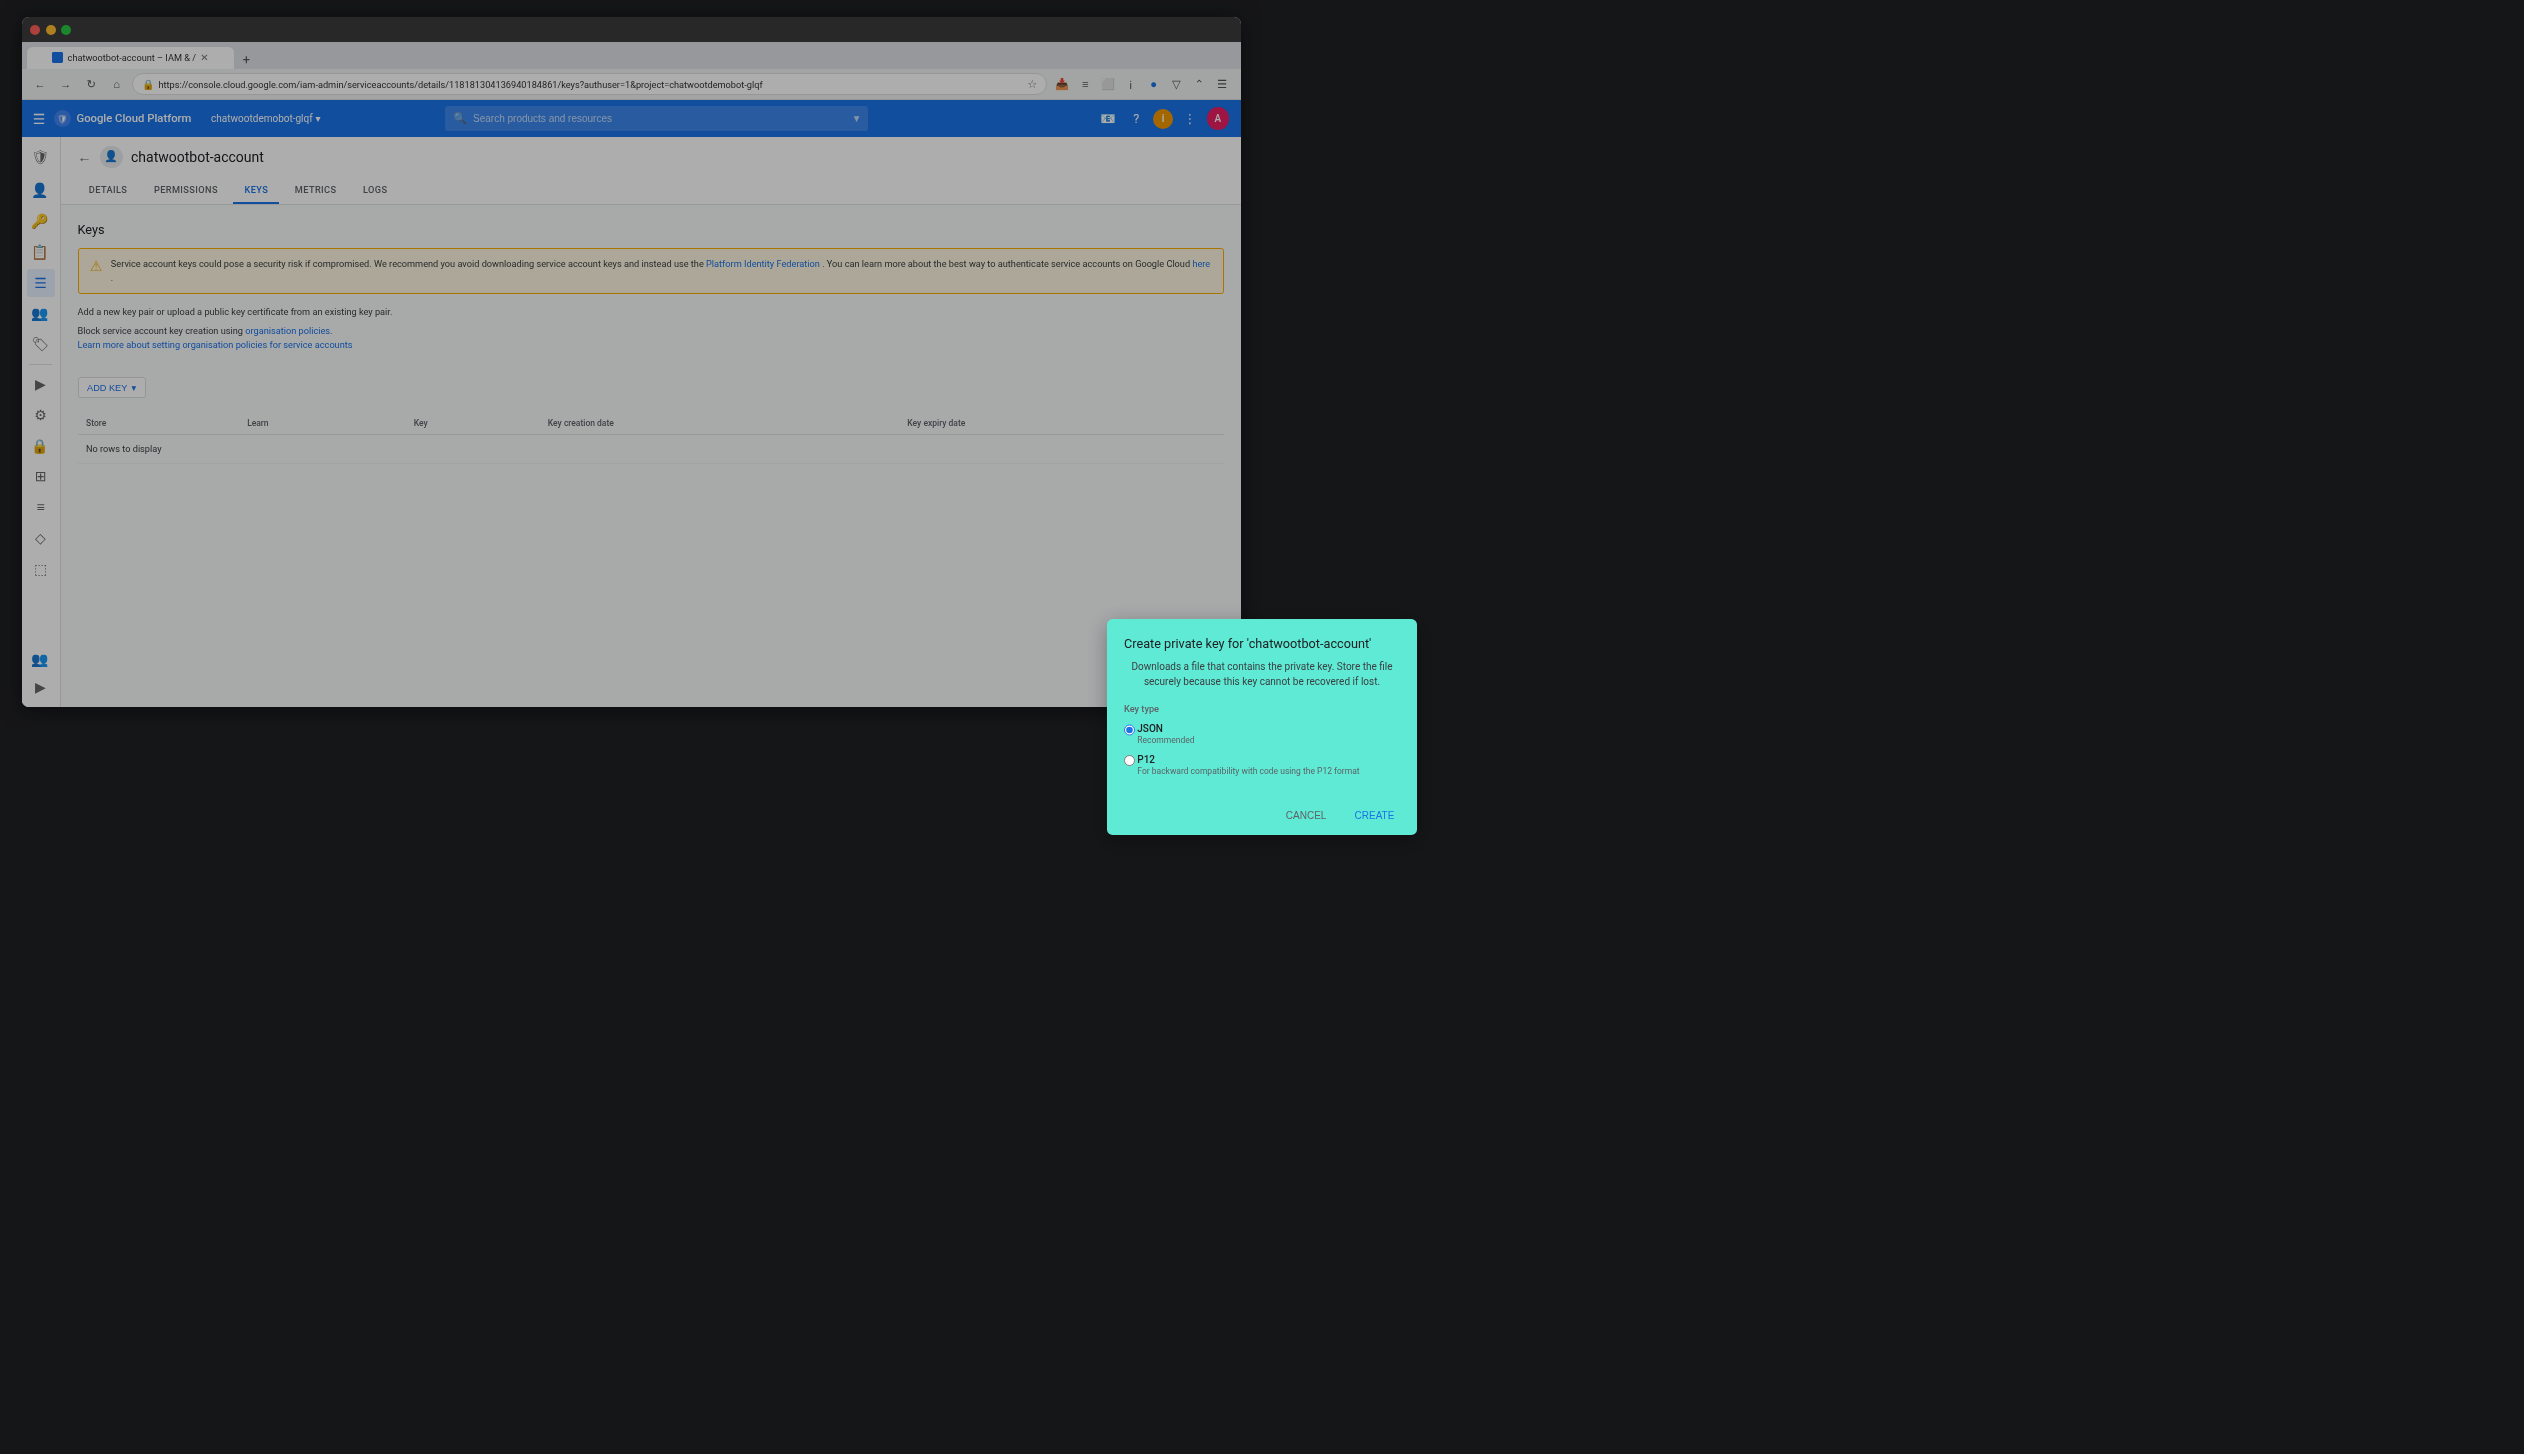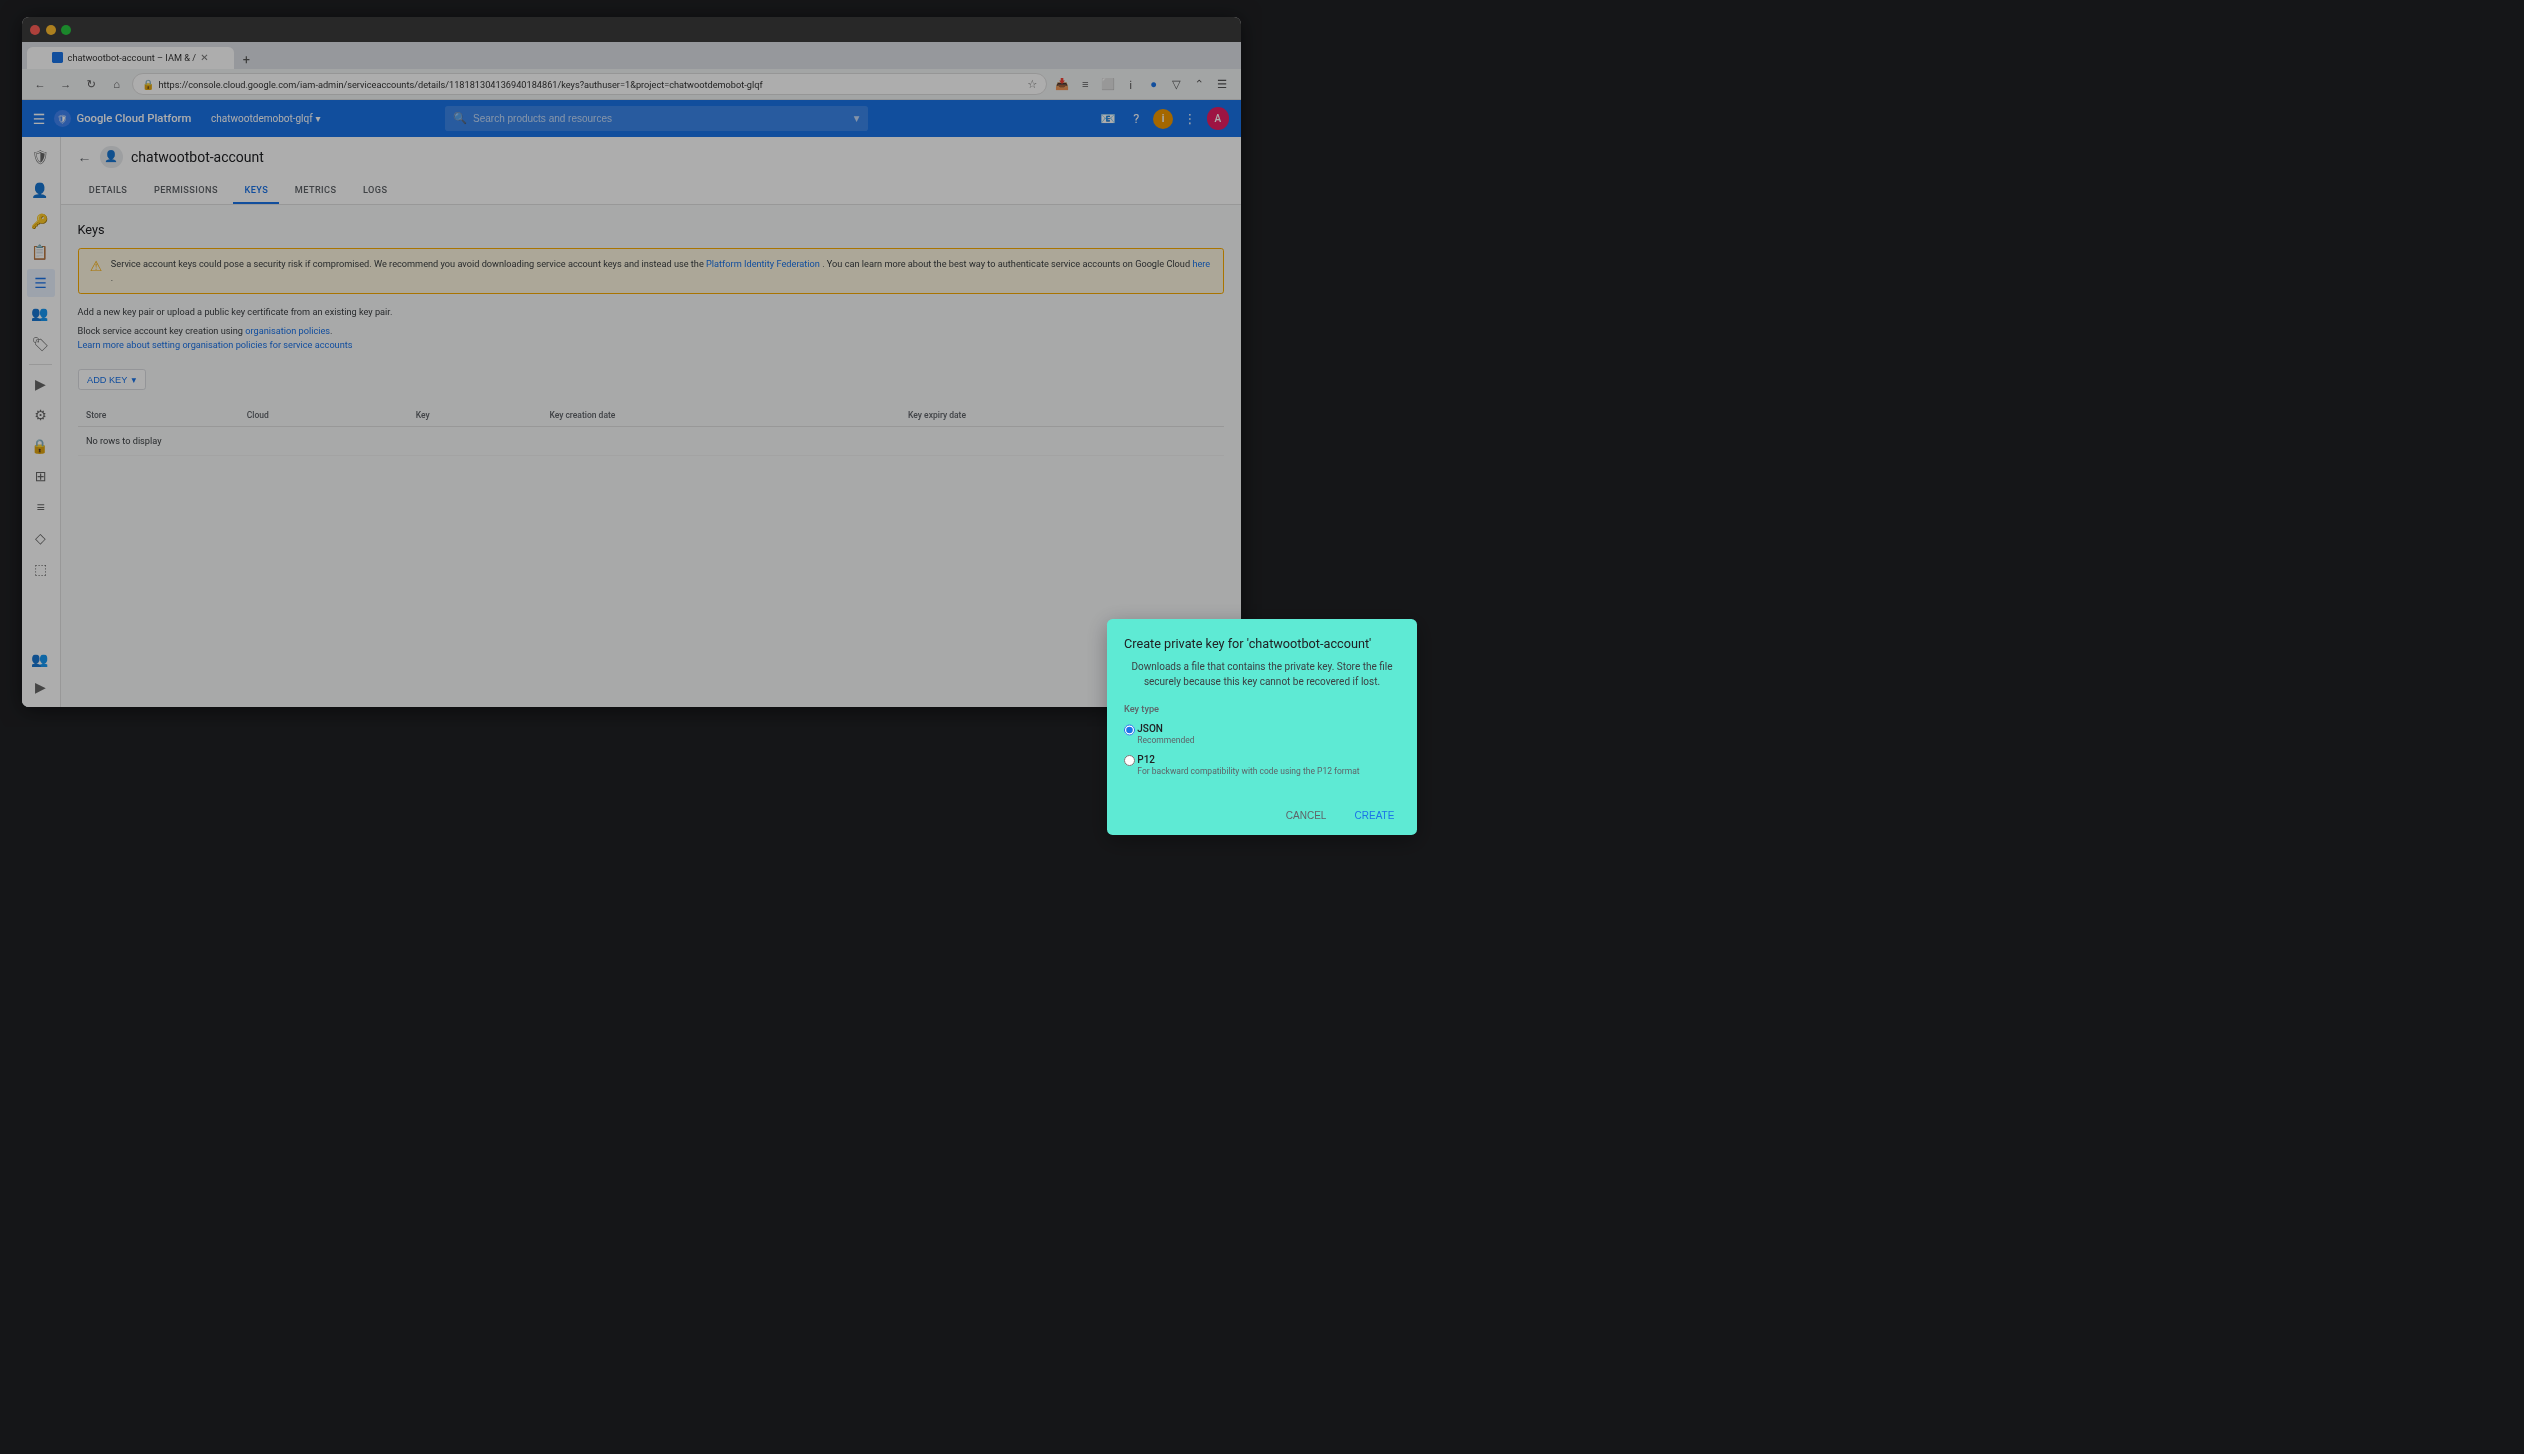--- a/index.html
+++ b/index.html
@@ -242,21 +242,21 @@
       align-items: flex-start;
       margin-bottom: 11.3px;
     }
     .warning-icon { color: #f9ab00; font-size: 14px; flex-shrink: 0; margin-top: 0.7px; }
     .warning-text { font-size: 9.2px; color: #3c4043; line-height: 1.5; }
     .warning-text a { color: #1a73e8; text-decoration: none; }
 
     .key-info-text { font-size: 9.2px; color: #3c4043; margin-bottom: 8.5px; }
     .block-policy { font-size: 9.2px; color: #3c4043; margin-bottom: 2.8px; }
     .block-policy a { color: #1a73e8; text-decoration: none; }
-    .learn-more { font-size: 9.2px; color: #1a73e8; text-decoration: none; margin-bottom: 19px; display: block; }
+    .learn-more { font-size: 9.2px; color: #1a73e8; text-decoration: none; margin-bottom: 27px; display: block; }
 
     
     .add-key-btn {
       display: inline-flex;
       align-items: center;
       gap: 4.2px;
       padding: 4.2px 8.5px;
       border: 0.7px solid #dadce0;
       border-radius: 2.8px;
       background: #fff;
@@ -479,21 +479,21 @@
           <button class="add-key-btn">
             <span>ADD KEY</span>
             <span>▾</span>
           </button>
 
           
           <table class="keys-table">
             <thead>
               <tr>
                 <th>Store</th>
-                <th>Cloud</th>
+                <th>Learn</th>
                 <th>Key</th>
                 <th>Key creation date</th>
                 <th>Key expiry date</th>
               </tr>
             </thead>
             <tbody>
               <tr>
                 <td colspan="5" class="no-rows">No rows to display</td>
               </tr>
             </tbody>

